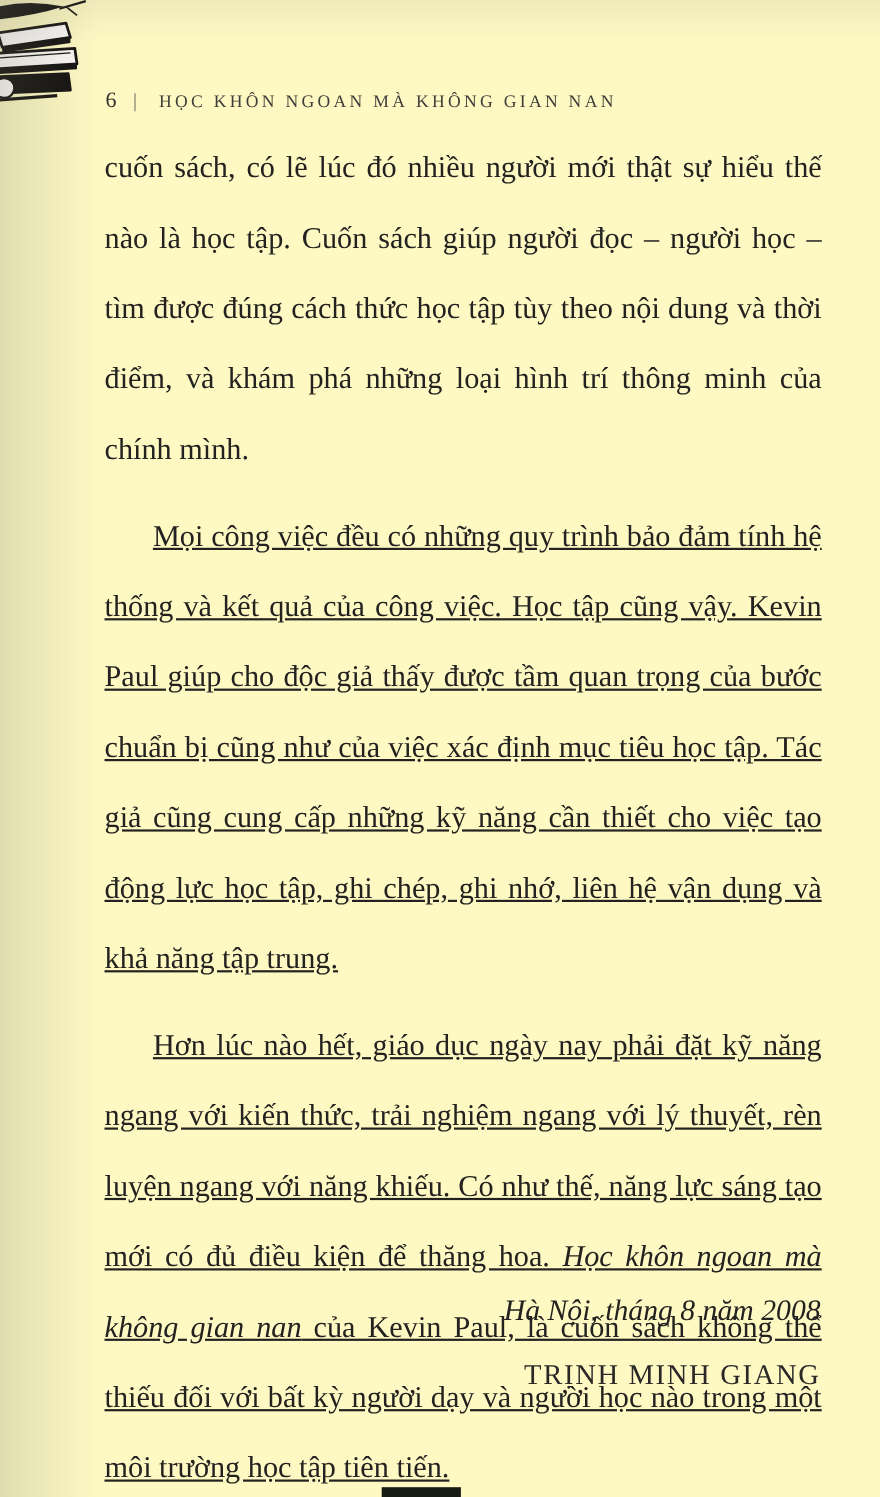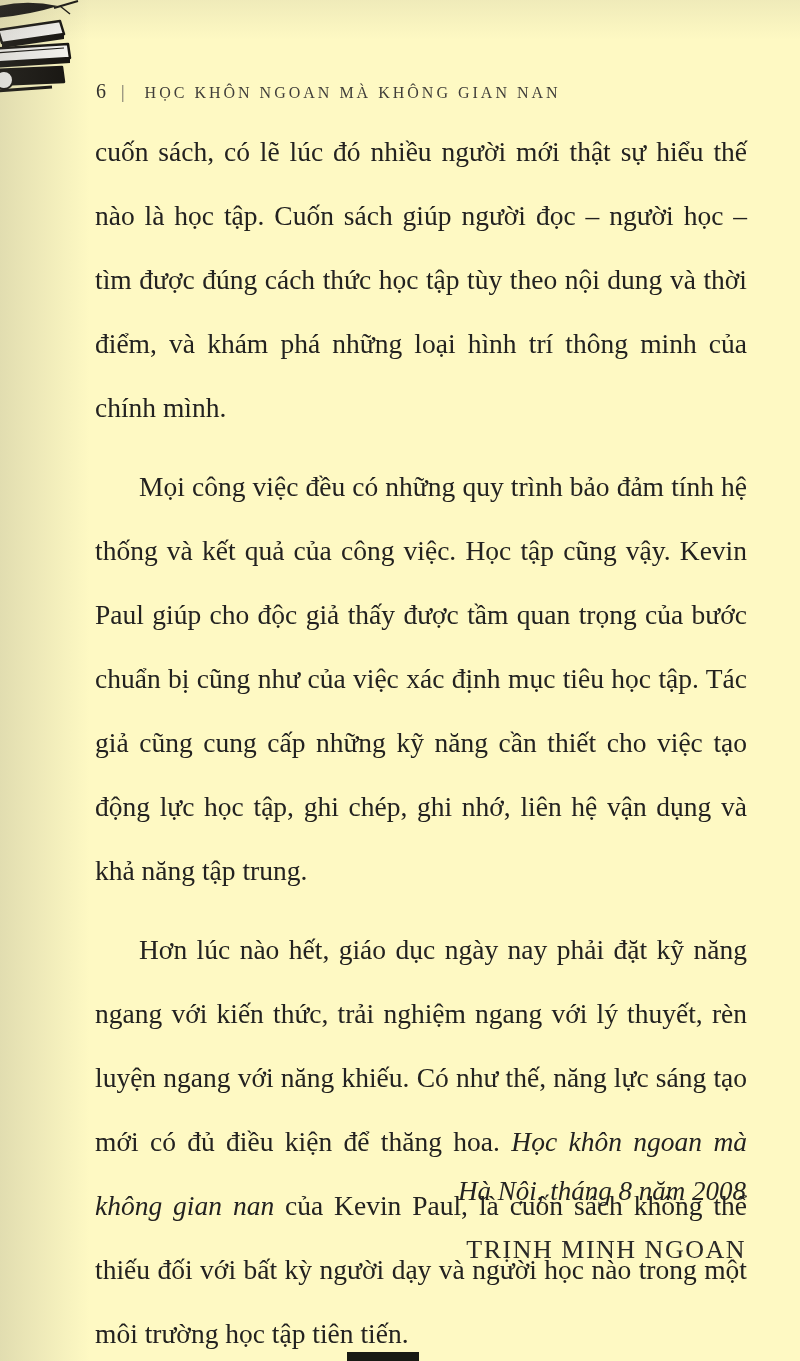--- a/index.html
+++ b/index.html
@@ -40,21 +40,21 @@
   .page-number { font-size: 20px; letter-spacing: 0; margin-right: 8px; color: #34322f; }
   .header-sep { margin-right: 10px; color: #6b6962; font-size: 18px; }
   .running-title { text-transform: uppercase; }
 
   .body-text {
     position: absolute; top: 120px; left: 95px; width: 652px;
     font-size: 27.5px; line-height: 64px; text-align: justify;
     color: #232220;
   }
   .para { margin: 0 0 15px 0; }
-  .para.indent { text-indent: 44px; }
+  .para.indent { text-indent: 44px; text-decoration: underline; }
   .italic { font-style: italic; }
 
   .signature {
     position: absolute; top: 1176px; right: 54px; left: 95px;
     text-align: right; color: #232220;
   }
   .sig-date { font-style: italic; font-size: 27px; margin-bottom: 28px; }
   .sig-name { font-size: 26px; letter-spacing: 1.5px; margin-bottom: 13px; color: #2a2927; }
   .sig-title { font-size: 26px; }
 
@@ -94,18 +94,18 @@
   </header>
 
   <main class="body-text">
       <p class="para"><span>cuốn sách, có lẽ lúc đó nhiều người mới thật sự hiểu thế nào là học tập. Cuốn sách giúp người đọc – người học – tìm được đúng cách thức học tập tùy theo nội dung và thời điểm, và khám phá những loại hình trí thông minh của chính mình.</span></p>
       <p class="para indent"><span>Mọi công việc đều có những quy trình bảo đảm tính hệ thống và kết quả của công việc. Học tập cũng vậy. Kevin Paul giúp cho độc giả thấy được tầm quan trọng của bước chuẩn bị cũng như của việc xác định mục tiêu học tập. Tác giả cũng cung cấp những kỹ năng cần thiết cho việc tạo động lực học tập, ghi chép, ghi nhớ, liên hệ vận dụng và khả năng tập trung.</span></p>
       <p class="para indent"><span>Hơn lúc nào hết, giáo dục ngày nay phải đặt kỹ năng ngang với kiến thức, trải nghiệm ngang với lý thuyết, rèn luyện ngang với năng khiếu. Có như thế, năng lực sáng tạo mới có đủ điều kiện để thăng hoa. </span><span class="italic">Học khôn ngoan mà không gian nan</span><span> của Kevin Paul, là cuốn sách không thể thiếu đối với bất kỳ người dạy và người học nào trong một môi trường học tập tiên tiến.</span></p>
     </main>
 
   <div class="signature">
     <div class="sig-date">Hà Nội, tháng 8 năm 2008</div>
-    <div class="sig-name">TRỊNH MINH NGOAN</div>
+    <div class="sig-name">TRỊNH MINH GIANG</div>
   </div>
 
   <div class="scan-artifact"></div>
 
 </div>
 
 </body></html>

